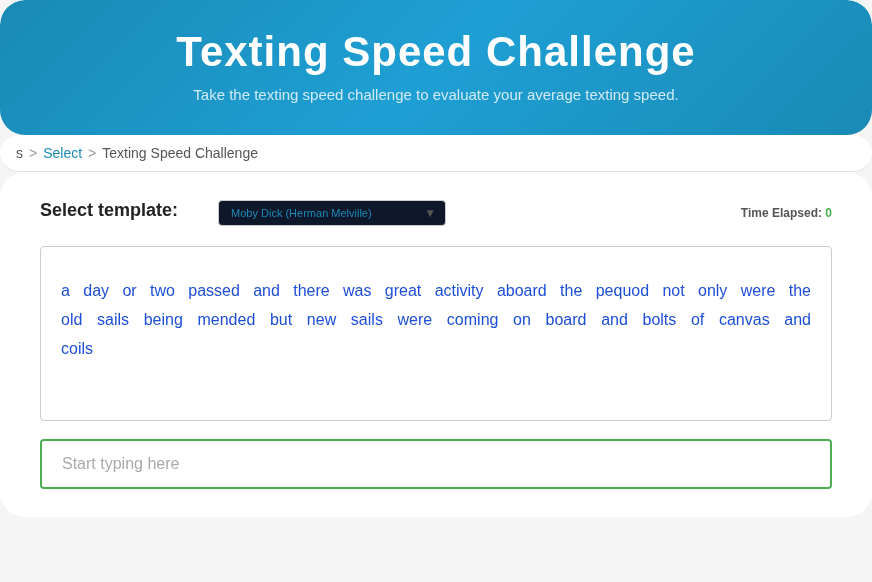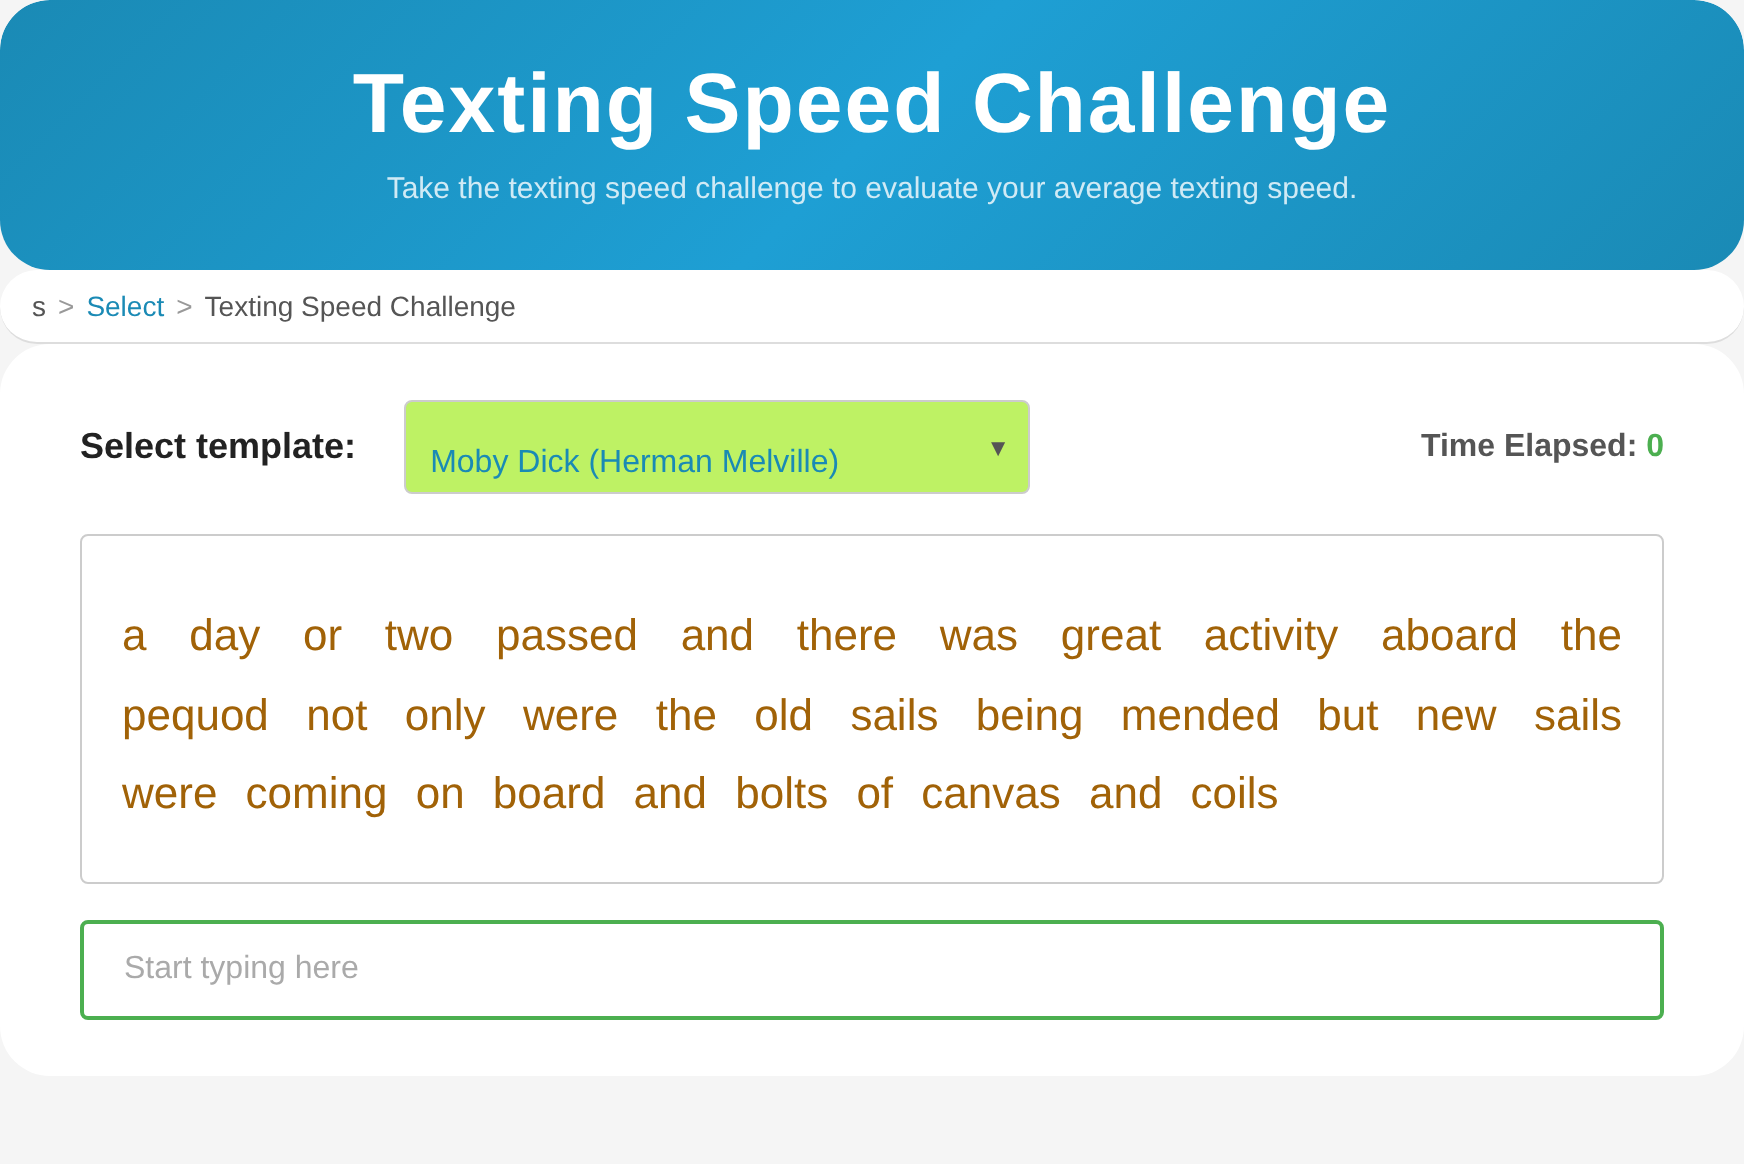--- a/index.html
+++ b/index.html
@@ -73,31 +73,30 @@
 
     .template-label {
       font-weight: bold;
       font-size: 18px;
       color: #222;
       margin-right: 16px;
     }
 
     .template-select-wrapper {
       display: flex;
-      align-items: center;
-      gap: 8px;
+      gap: 24px;
     }
 
     .template-select {
       border: 1px solid #ccc;
       border-radius: 4px;
-      padding: 22px 28px 6px 12px;
-      font-size: 16px;
+      padding: 6px 28px 6px 12px;
+      font-size: 11px;
       color: #1a8ab5;
-      background: #bef264;
+      background: #0f172a;
       appearance: none;
       -webkit-appearance: none;
       cursor: pointer;
       outline: none;
       min-width: 210px;
     }
 
     .select-wrapper {
       position: relative;
       display: inline-block;
@@ -108,43 +107,43 @@
       right: 10px;
       top: 50%;
       transform: translateY(-50%);
       pointer-events: none;
       color: #555;
       font-size: 12px;
     }
 
     .time-elapsed {
       font-weight: bold;
-      font-size: 16px;
+      font-size: 12px;
       color: #555;
     }
 
     .time-value {
       color: #4caf50;
       font-weight: bold;
     }
 
     .text-display {
       border: 1px solid #ccc;
       border-radius: 4px;
       padding: 30px 20px 24px;
       margin-bottom: 18px;
       min-height: 175px;
       background: #fff;
     }
 
     .text-content {
-      font-size: 22px;
+      font-size: 16px;
       line-height: 1.8;
       text-align: justify;
-      color: #a16207;
+      color: #1d4ed8;
       word-spacing: 8px;
     }
 
     .typing-input {
       width: 100%;
       border: 2px solid #4caf50;
       border-radius: 4px;
       padding: 14px 20px;
       font-size: 16px;
       color: #999;

